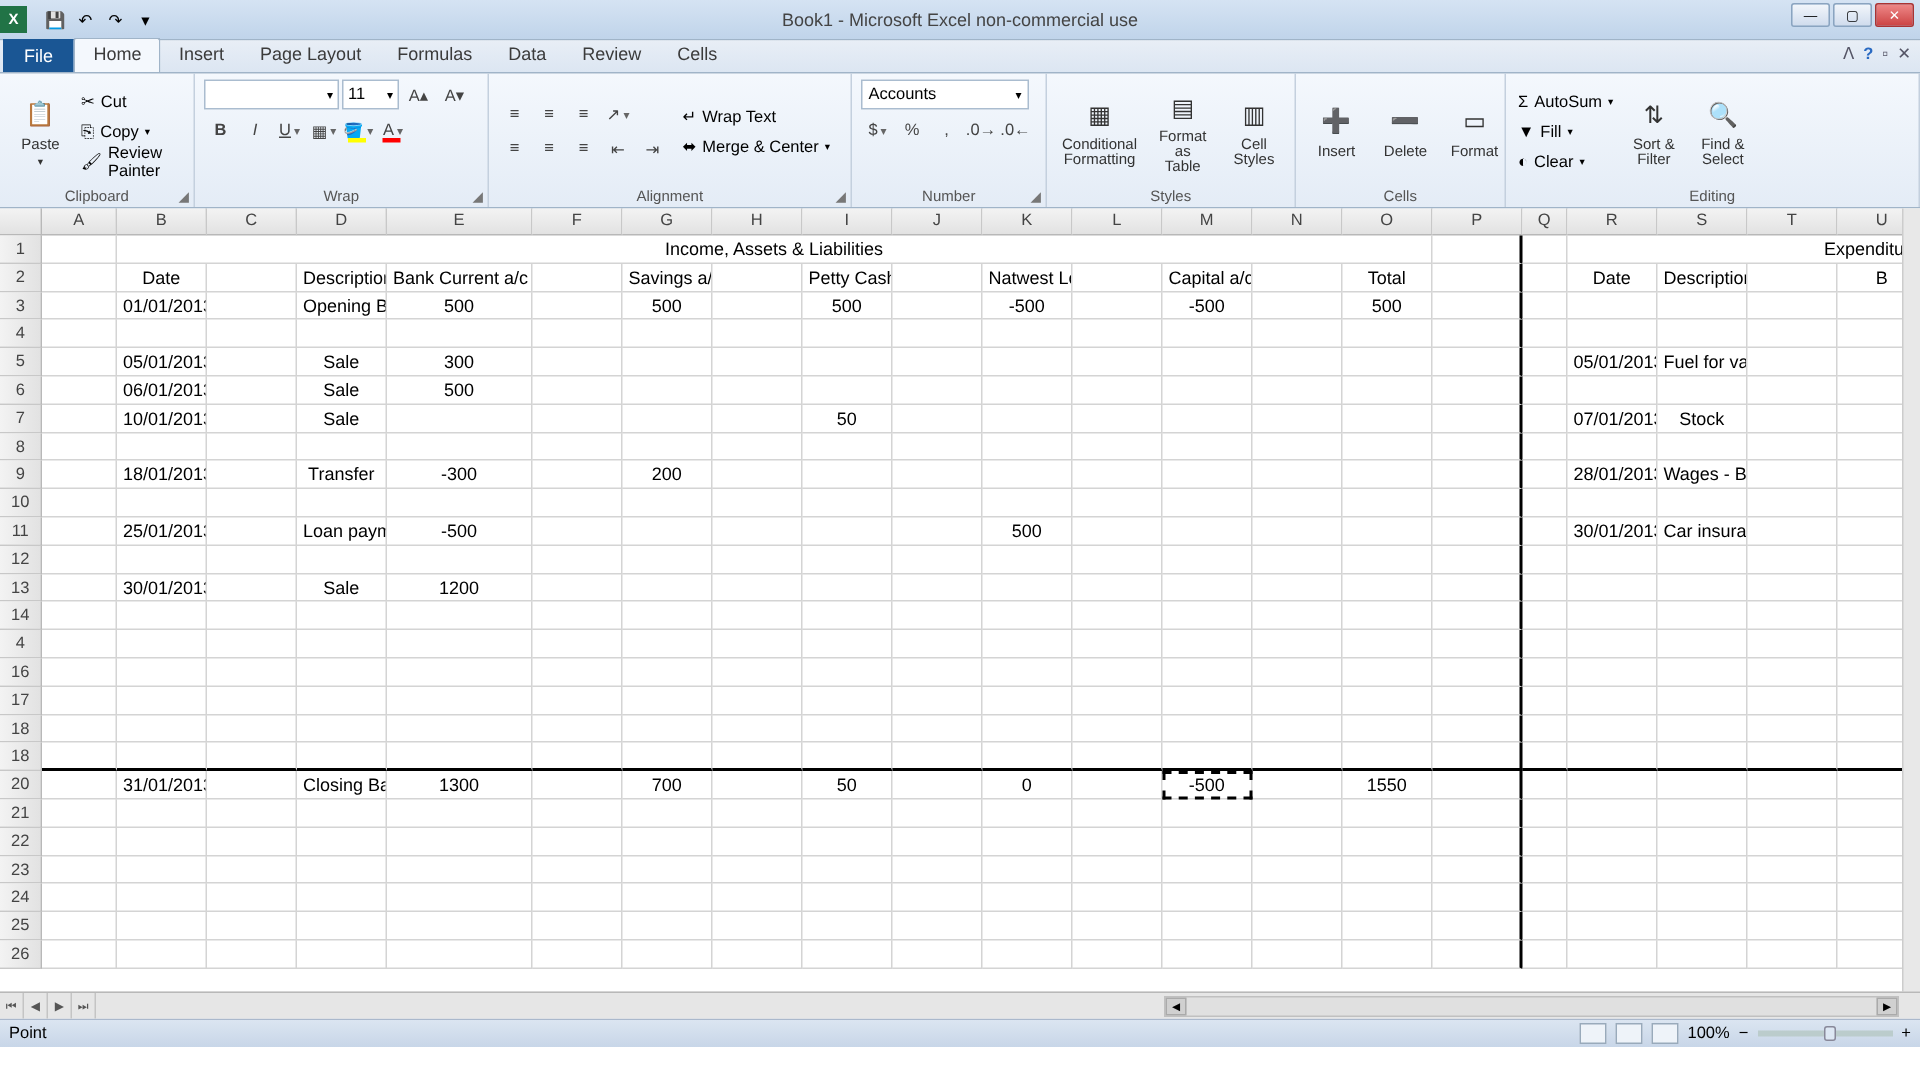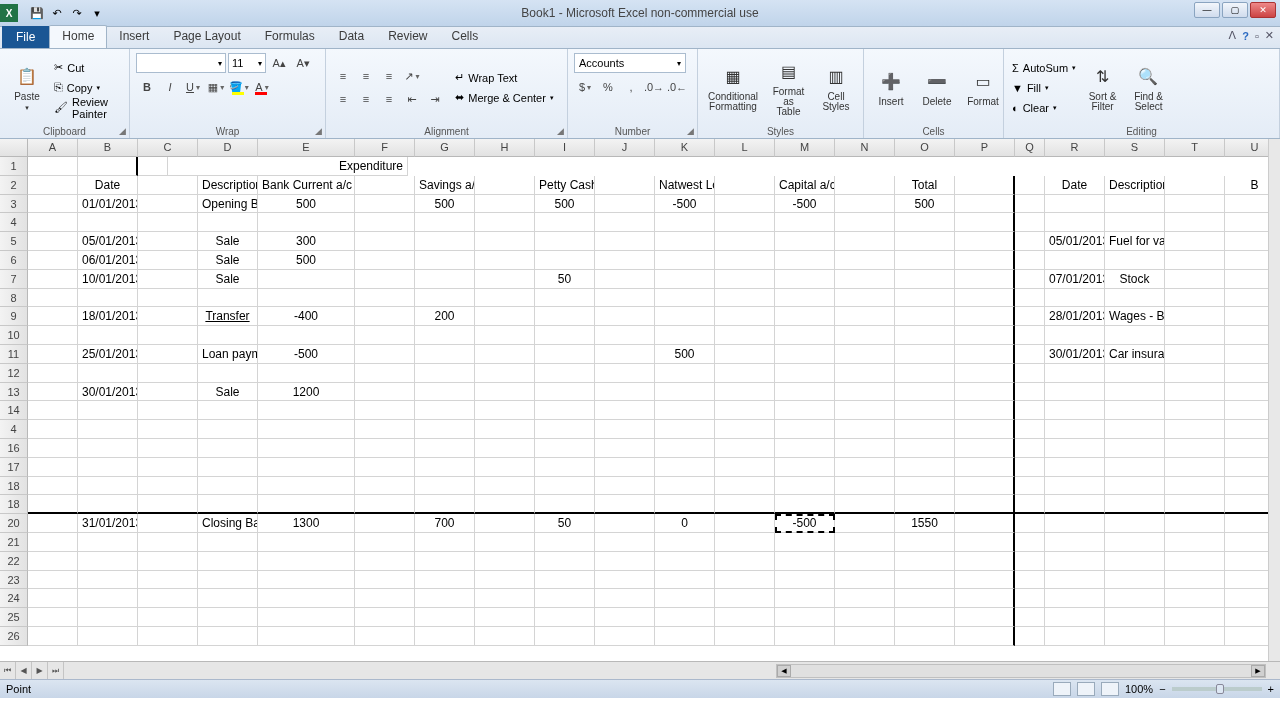--- a/index.html
+++ b/index.html
@@ -345,20 +345,21 @@
       <div class="row-h">21</div>
       <div class="row-h">22</div>
       <div class="row-h">23</div>
       <div class="row-h">24</div>
       <div class="row-h">25</div>
       <div class="row-h">26</div>
     </div>
   <div class="cells" id="cells">
       <div class="cell-row">
         <div class="cell" style="width: 50px;"></div>
+        <div class="cell center" style="width: 877px;">Income, Assets &amp; Liabilities</div>
         <div class="cell thick-right" style="width: 60px;"></div>
         <div class="cell" style="width: 30px;"></div>
         <div class="cell right" style="width: 240px;">Expenditure</div>
       </div>
       <div class="cell-row">
         <div class="cell" style="width: 50px;"></div>
         <div class="cell center" style="width: 60px;">Date</div>
         <div class="cell" style="width: 60px;"></div>
         <div class="cell center" style="width: 60px;">Description</div>
         <div class="cell center" style="width: 97px;">Bank Current a/c</div>
@@ -514,22 +515,22 @@
         <div class="cell" style="width: 30px;"></div>
         <div class="cell" style="width: 60px;"></div>
         <div class="cell" style="width: 60px;"></div>
         <div class="cell" style="width: 60px;"></div>
         <div class="cell" style="width: 60px;"></div>
       </div>
       <div class="cell-row">
         <div class="cell" style="width: 50px;"></div>
         <div class="cell center" style="width: 60px;">18/01/2013</div>
         <div class="cell" style="width: 60px;"></div>
-        <div class="cell center" style="width: 60px; text-decoration: underline;">Transfer</div>
-        <div class="cell center" style="width: 97px;">-400</div>
+        <div class="cell center" style="width: 60px;">Transfer</div>
+        <div class="cell center" style="width: 97px;">-300</div>
         <div class="cell" style="width: 60px;"></div>
         <div class="cell center" style="width: 60px;">200</div>
         <div class="cell" style="width: 60px;"></div>
         <div class="cell" style="width: 60px;"></div>
         <div class="cell" style="width: 60px;"></div>
         <div class="cell" style="width: 60px;"></div>
         <div class="cell" style="width: 60px;"></div>
         <div class="cell" style="width: 60px;"></div>
         <div class="cell" style="width: 60px;"></div>
         <div class="cell" style="width: 60px;"></div>

